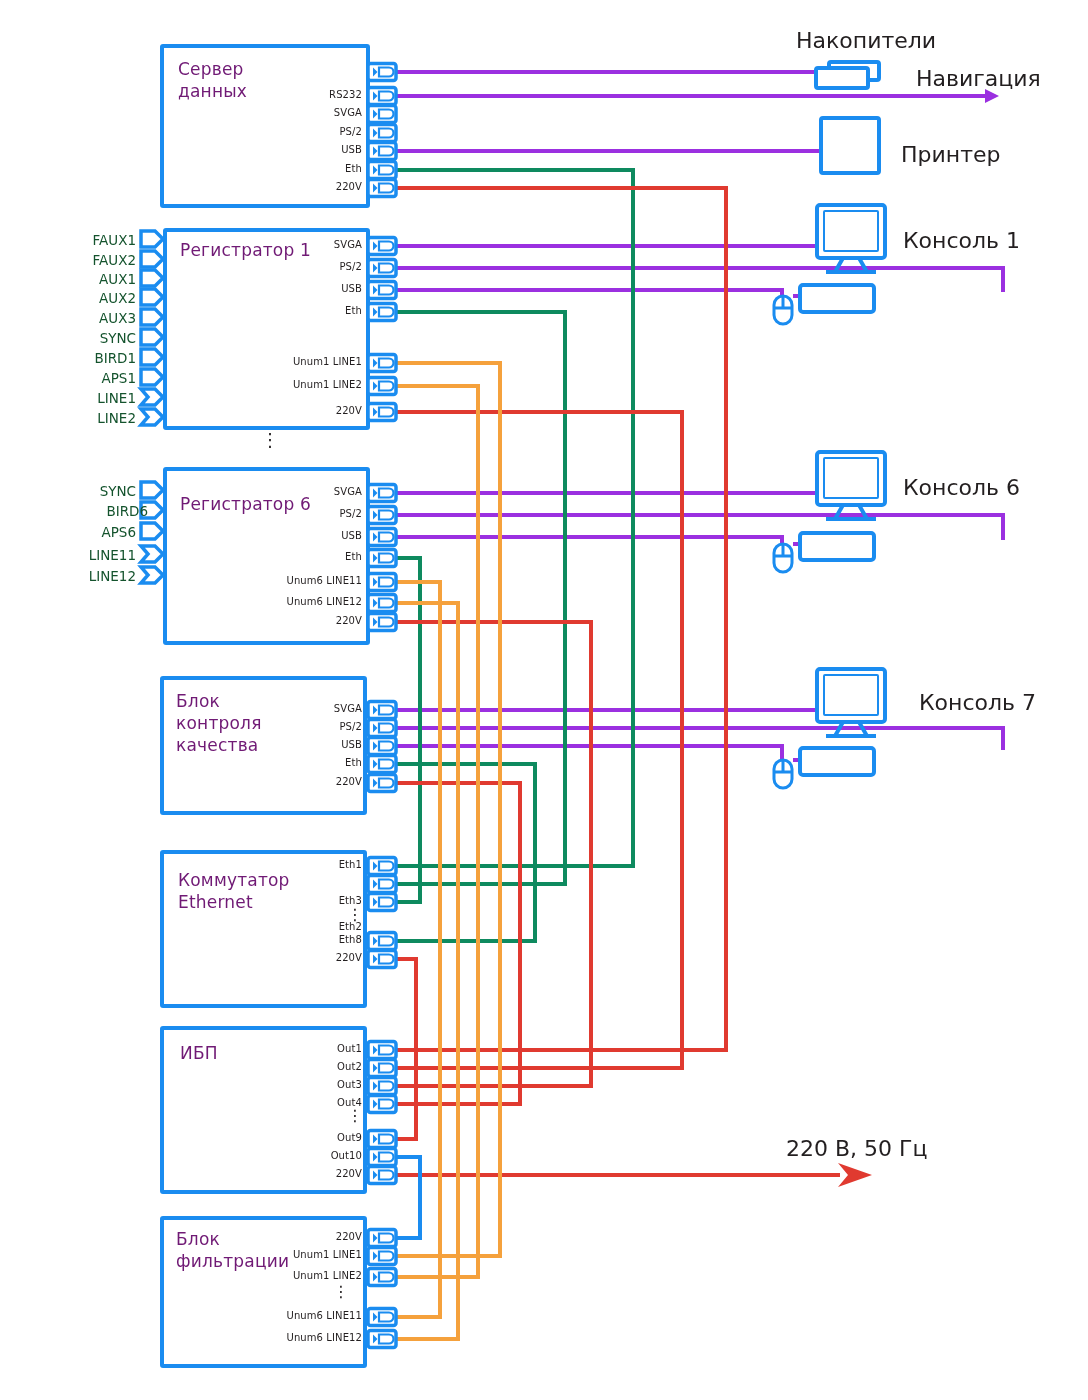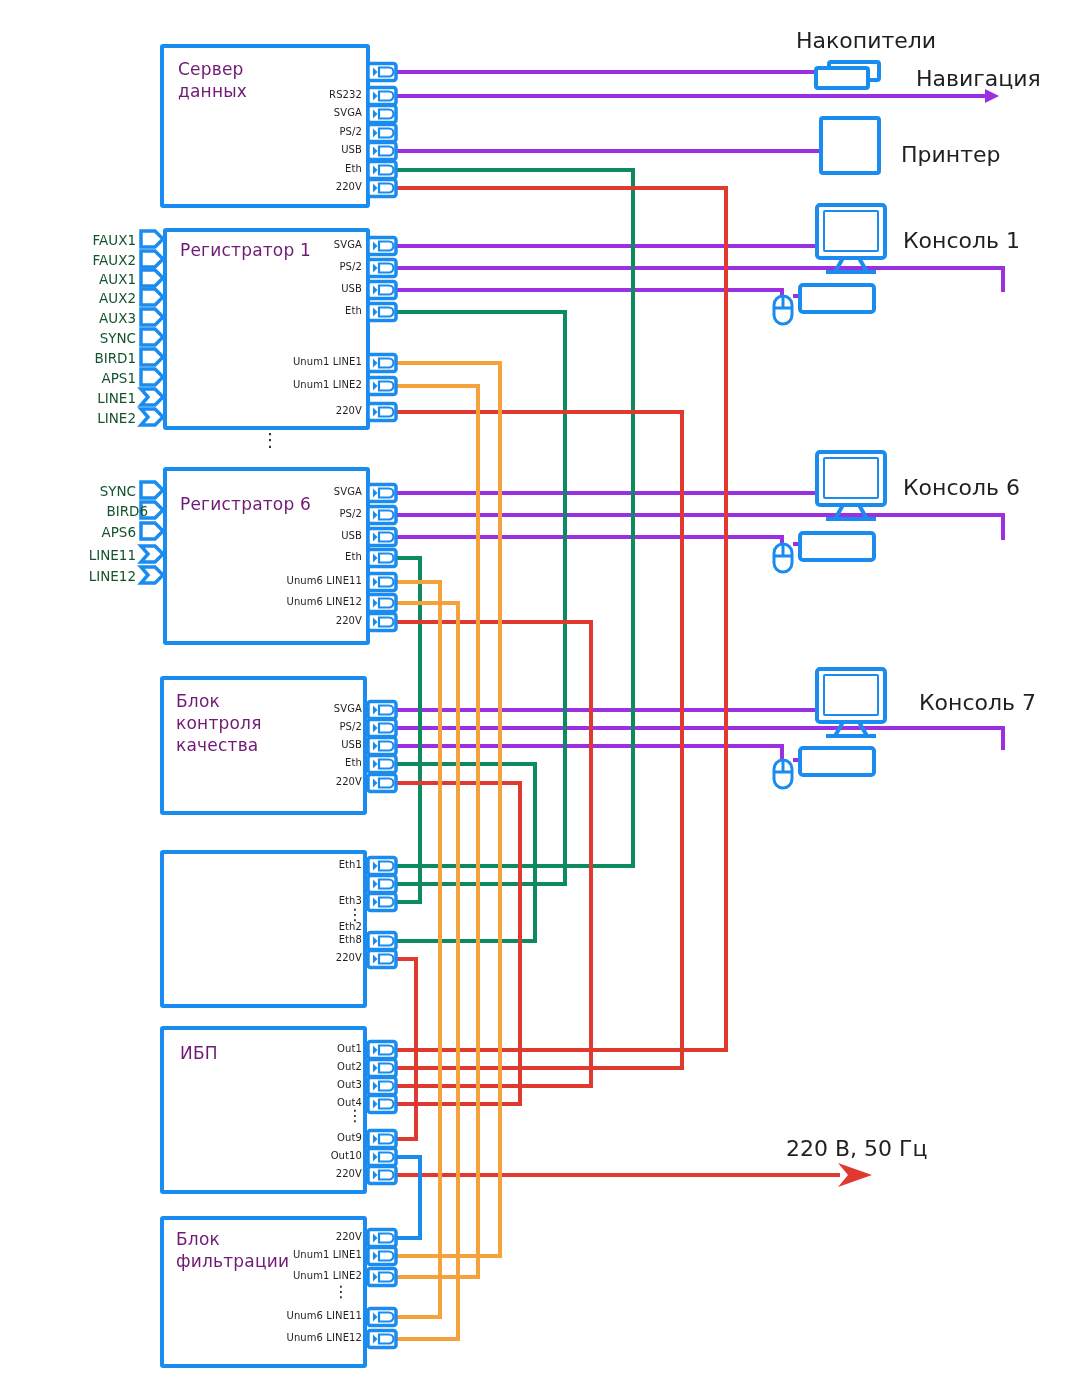--- a/index.html
+++ b/index.html
@@ -236,20 +236,22 @@
     </g>
   </svg>
 
   <div class="blk-title" style="left:178px;top:58px;width:130px;">Сервер
 данных</div>
   <div class="blk-title" style="left:180px;top:239px;width:150px;">Регистратор 1</div>
   <div class="blk-title" style="left:180px;top:493px;width:150px;">Регистратор 6</div>
   <div class="blk-title" style="left:176px;top:690px;width:130px;">Блок
 контроля
 качества</div>
+  <div class="blk-title" style="left:178px;top:869px;width:160px;">Коммутатор
+Ethernet</div>
   <div class="blk-title" style="left:180px;top:1042px;width:120px;">ИБП</div>
   <div class="blk-title" style="left:176px;top:1228px;width:150px;">Блок
 фильтрации</div>
 
   <div class="port-lbl" style="left:258px;top:89px;width:104px;">RS232</div>
   <div class="port-lbl" style="left:258px;top:107px;width:104px;">SVGA</div>
   <div class="port-lbl" style="left:258px;top:126px;width:104px;">PS/2</div>
   <div class="port-lbl" style="left:258px;top:144px;width:104px;">USB</div>
   <div class="port-lbl" style="left:258px;top:163px;width:104px;">Eth</div>
   <div class="port-lbl" style="left:258px;top:181px;width:104px;">220V</div>

